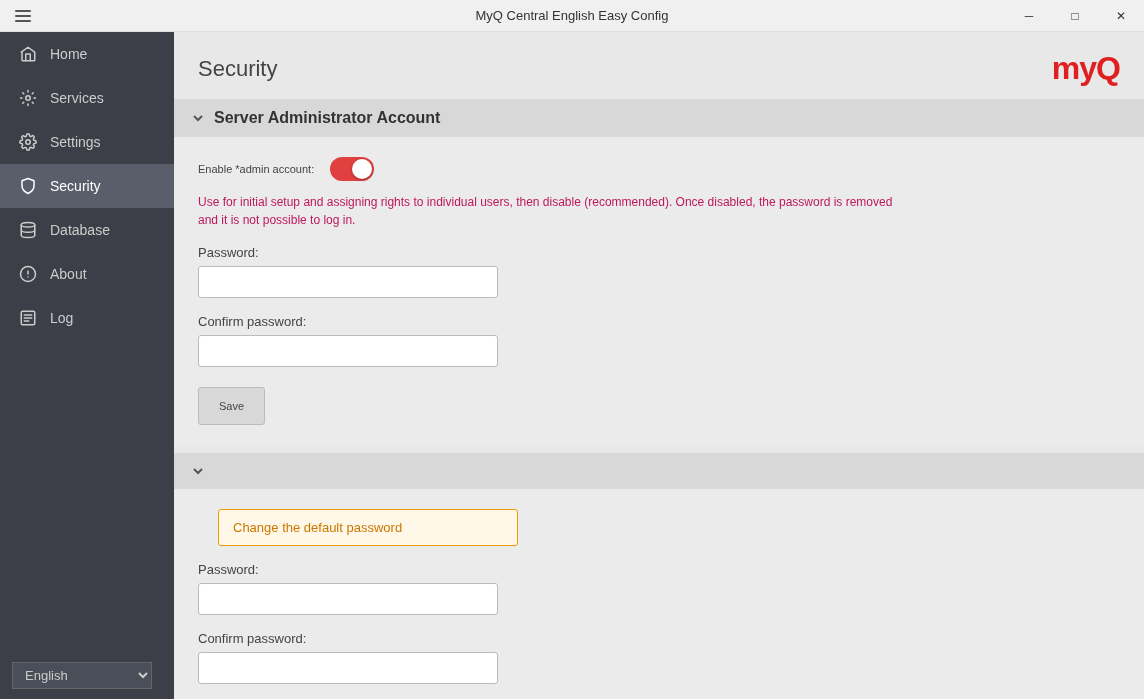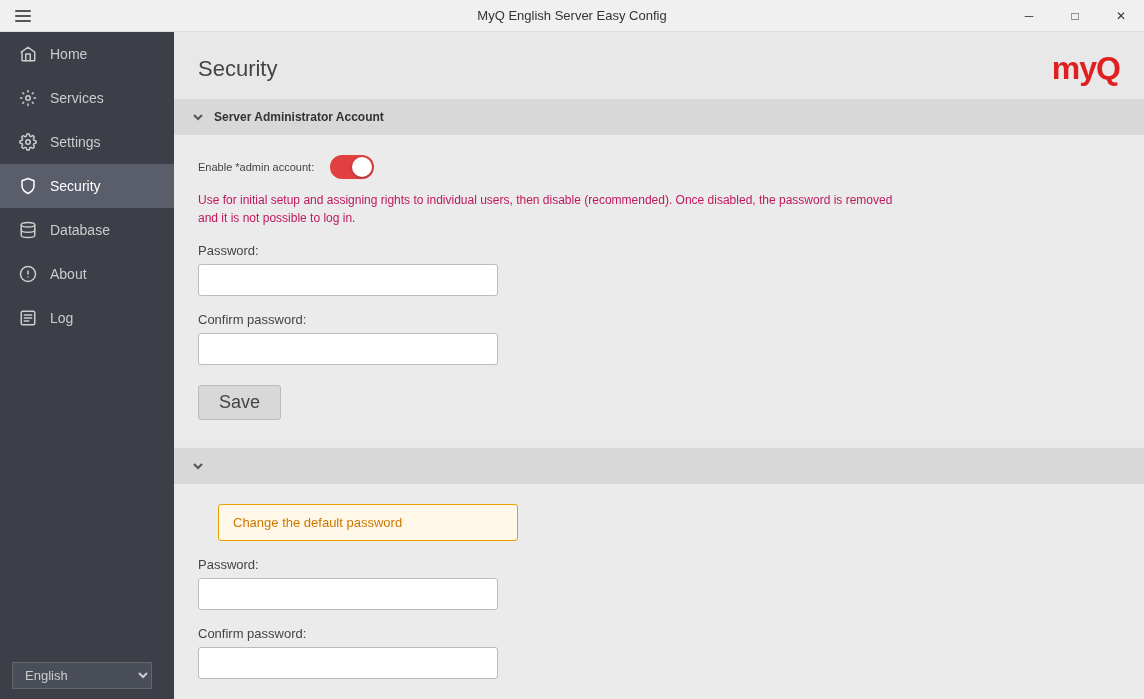--- a/index.html
+++ b/index.html
@@ -98,21 +98,21 @@
     }
     .section-header {
       background: #d8d8d8;
       padding: 10px 16px;
       display: flex;
       align-items: center;
       gap: 8px;
       cursor: pointer;
       font-weight: 600;
       color: #333;
-      font-size: 12px;
+      font-size: 16px;
     }
     .section-header svg { width: 16px; height: 16px; stroke: #555; fill: none; stroke-width: 2; }
     .section-body { padding: 20px 24px; background: #ebebeb; }
 
     
     .form-row { margin-bottom: 16px; }
     .form-label { color: #444; font-size: 13px; margin-bottom: 6px; display: block; }
     .form-input {
       width: 300px;
       height: 32px;
@@ -153,22 +153,22 @@
       line-height: 1.5;
       margin-bottom: 16px;
       max-width: 700px;
     }
 
     
     .btn-save {
       background: #d8d8d8;
       border: 1px solid #bbb;
       border-radius: 3px;
-      padding: 6px 20px;
-      font-size: 18px;
+      padding: 12px 20px;
+      font-size: 11px;
       cursor: pointer;
       color: #444;
       margin-top: 4px;
     }
 
     
     .warning-box {
       border: 1px solid #e8a000;
       border-radius: 3px;
       padding: 10px 14px;
@@ -186,21 +186,21 @@
 <body>
 
 <div class="titlebar">
   <div class="titlebar-hamburger">
     <svg width="16" height="16" viewBox="0 0 16 16" fill="#555">
       <rect y="2" width="16" height="2" rx="1"></rect>
       <rect y="7" width="16" height="2" rx="1"></rect>
       <rect y="12" width="16" height="2" rx="1"></rect>
     </svg>
   </div>
-  <span class="titlebar-title">MyQ English Server Easy Config</span>
+  <span class="titlebar-title">MyQ Central English Easy Config</span>
   <div class="titlebar-controls">
     <button class="titlebar-btn">─</button>
     <button class="titlebar-btn">□</button>
     <button class="titlebar-btn close">✕</button>
   </div>
 </div>
 
 <div class="app-body">
 
   <div class="sidebar">

